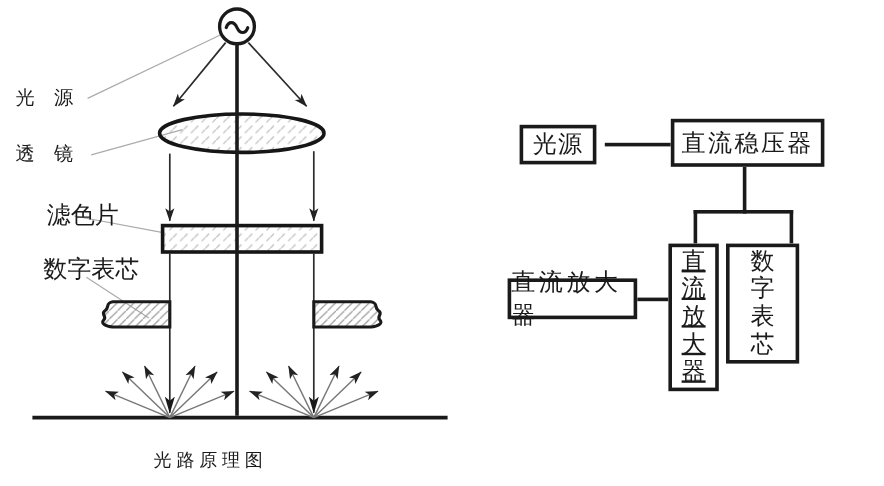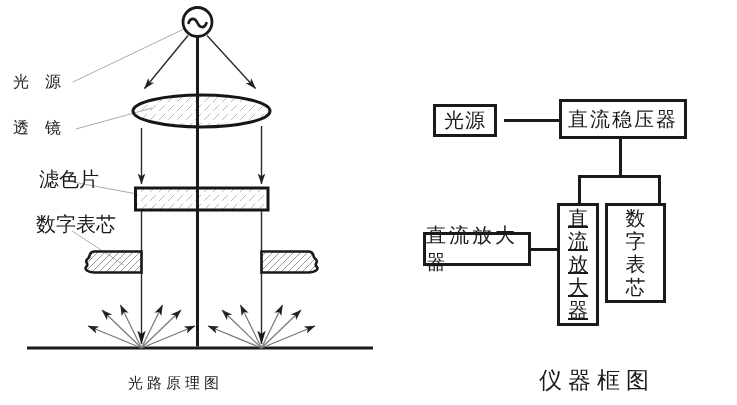--- a/index.html
+++ b/index.html
@@ -107,15 +107,14 @@
   <div class="rbox" style="left:433px;top:104px;width:64px;height:33px;letter-spacing:1px;">光源</div>
   <div class="rbox" style="left:559px;top:99px;width:128px;height:40px;letter-spacing:2px;">直流稳压器</div>
   <div class="rbox" style="left:423px;top:232px;width:108px;height:34px;letter-spacing:3px;">直流放大器</div>
   <div class="rbox" style="left:557px;top:203px;width:42px;height:123px;text-decoration:underline;">
     <span class="vtext">直流放大器</span>
   </div>
   <div class="rbox" style="left:605px;top:203px;width:61px;height:100px;">
     <span class="vtext">数字表芯</span>
   </div>
 
-  <div class="caption caption-right">仪器框图</div>
 
 </div>
 
 </body></html>

